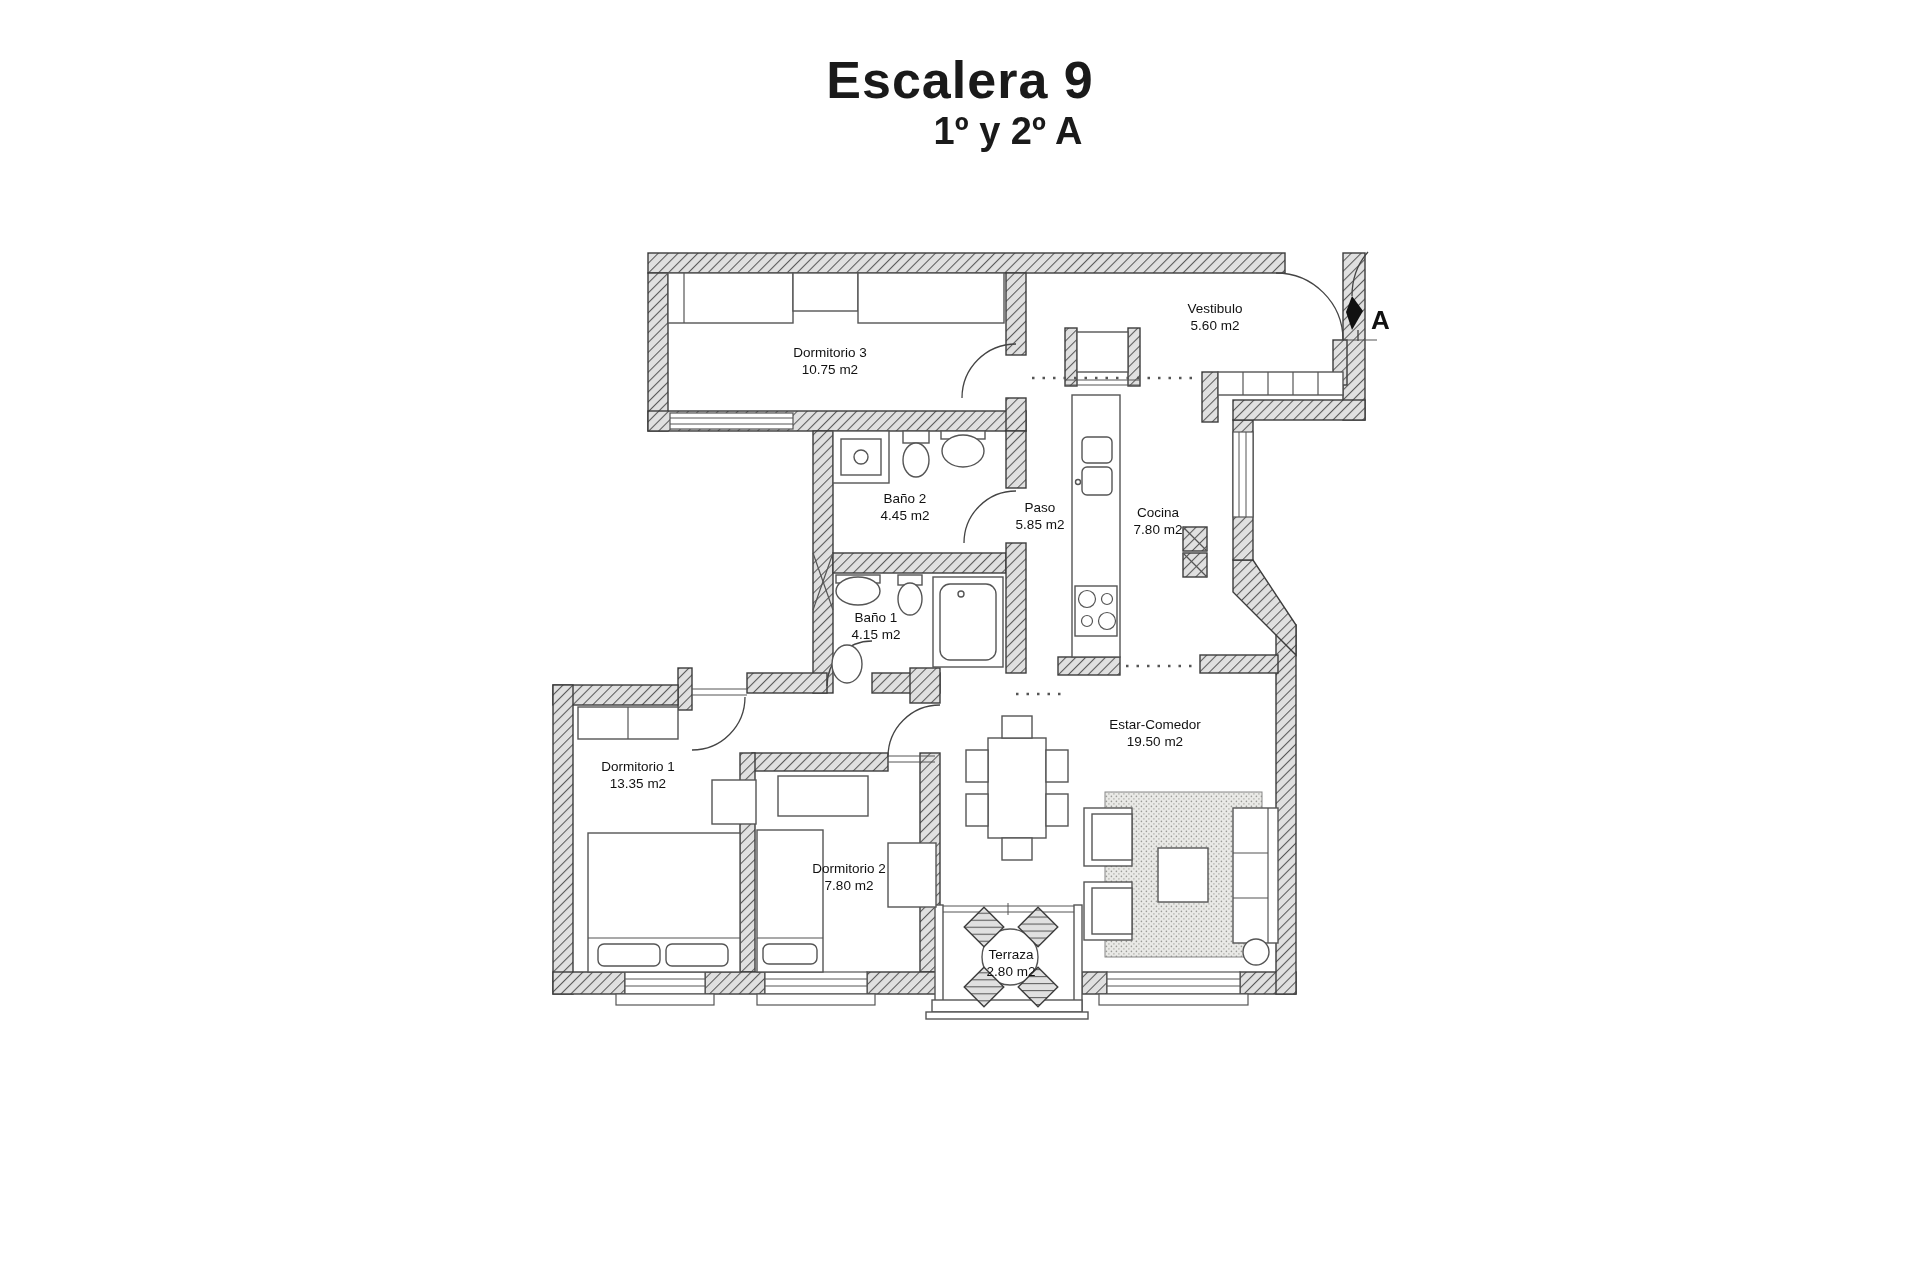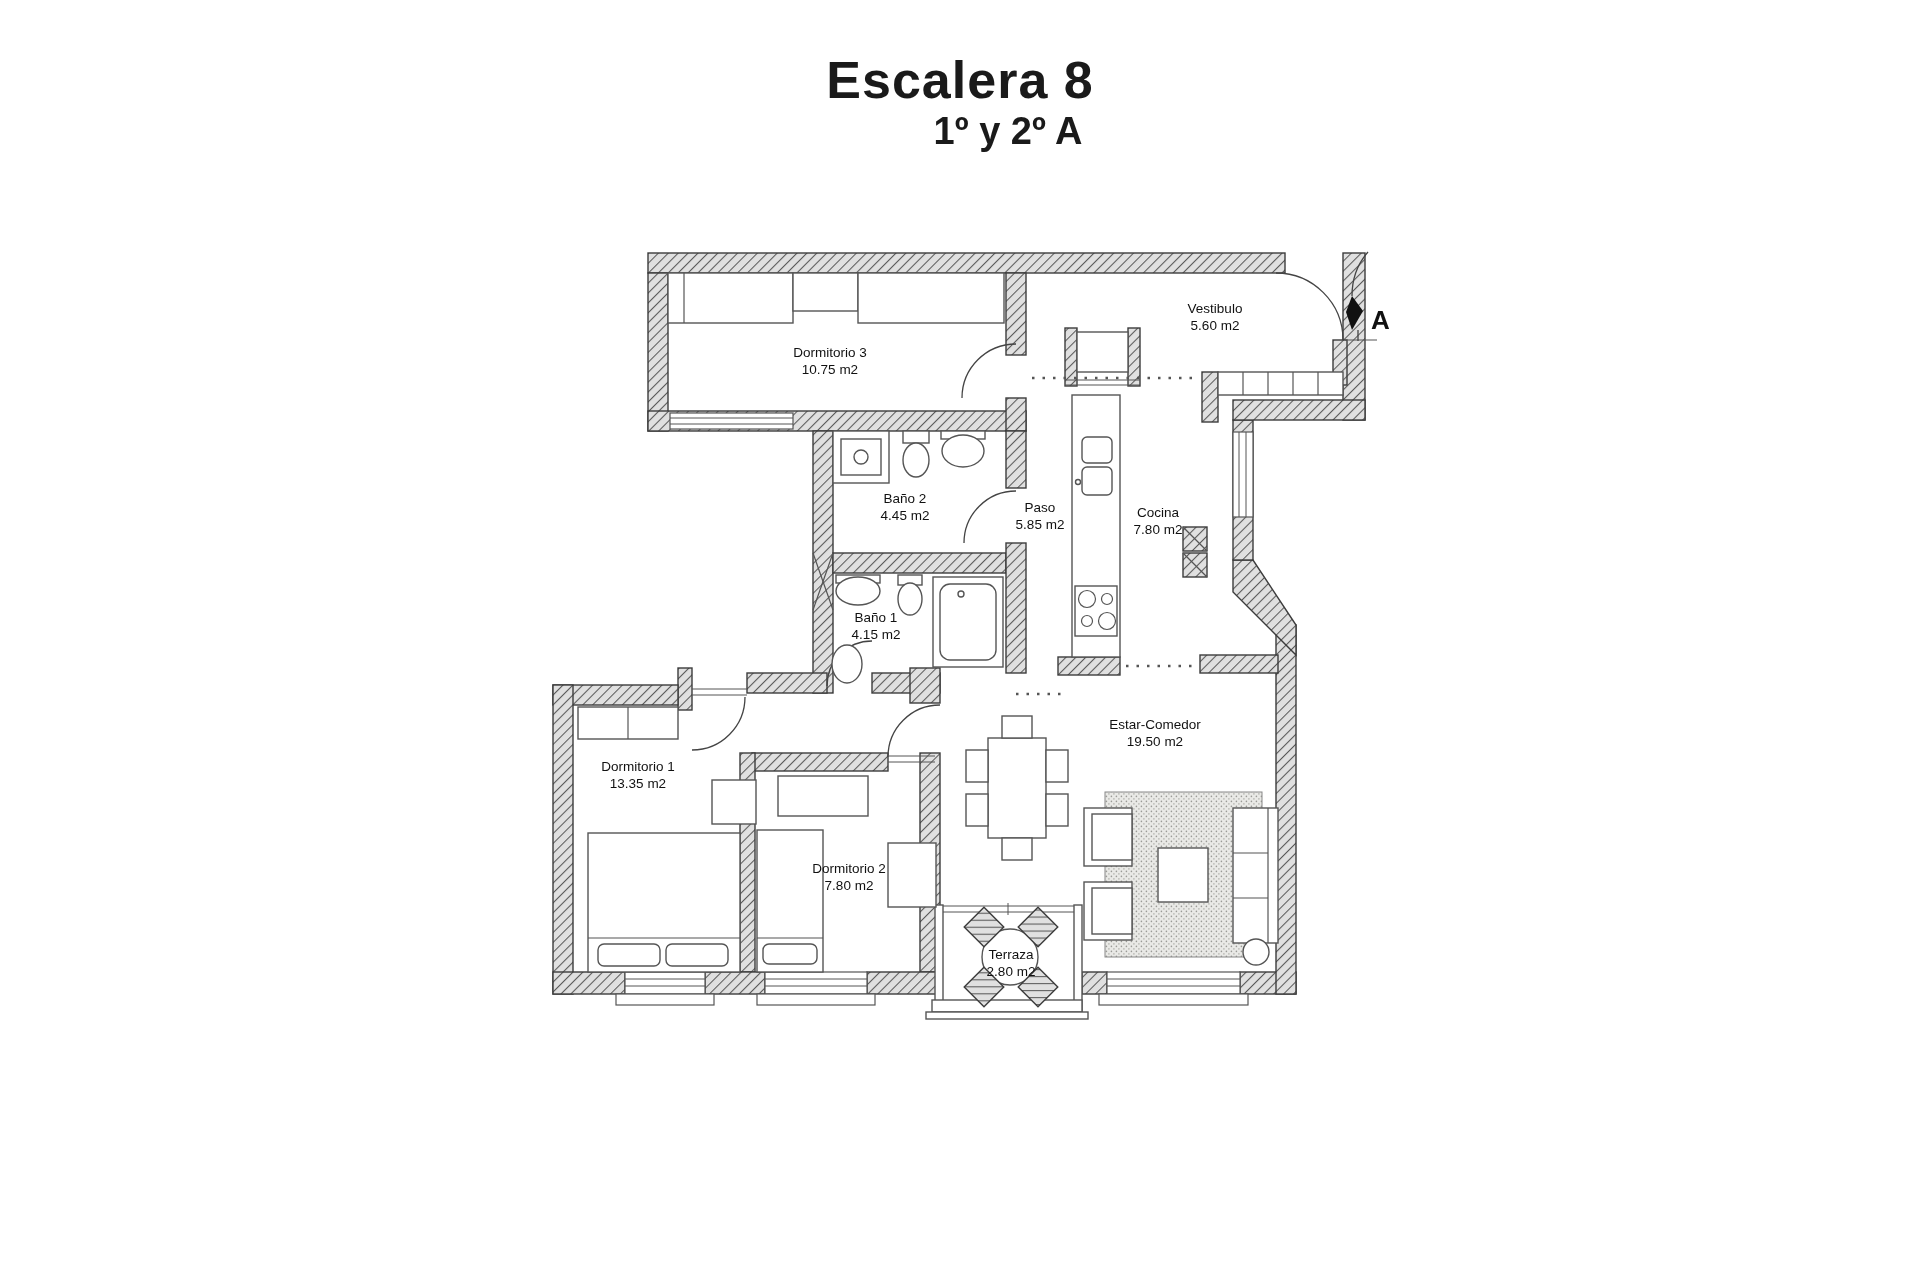--- a/index.html
+++ b/index.html
@@ -19,21 +19,21 @@
   .win{fill:#ffffff;stroke:#555;stroke-width:1.2;}
   .winline{stroke:#555;stroke-width:1;fill:none;}
   .lbl{font-family:"Liberation Sans",sans-serif;font-size:13.5px;fill:#111;text-anchor:middle;}
   .biglbl{font-family:"Liberation Sans",sans-serif;font-size:26px;fill:#111;font-weight:bold;}
   .rug{fill:url(#dots);stroke:#888;stroke-width:1;}
   .dark{fill:#111;stroke:none;}
 </style>
 </head>
 <body>
 
-<div class="title">Escalera 8</div>
+<div class="title">Escalera 9</div>
 <div class="subtitle">1º y 2º A</div>
 
 <svg width="1920" height="1280" viewBox="0 0 1920 1280">
   <defs>
     <pattern id="hatch" patternUnits="userSpaceOnUse" width="7" height="7" patternTransform="rotate(45)">
       <rect width="7" height="7" fill="#e0e0e0"></rect>
       <line x1="0" y1="0" x2="0" y2="7" stroke="#5a5a5a" stroke-width="2.1"></line>
     </pattern>
     <pattern id="dots" patternUnits="userSpaceOnUse" width="5" height="5">
       <rect width="5" height="5" fill="#e9e9e6"></rect>

